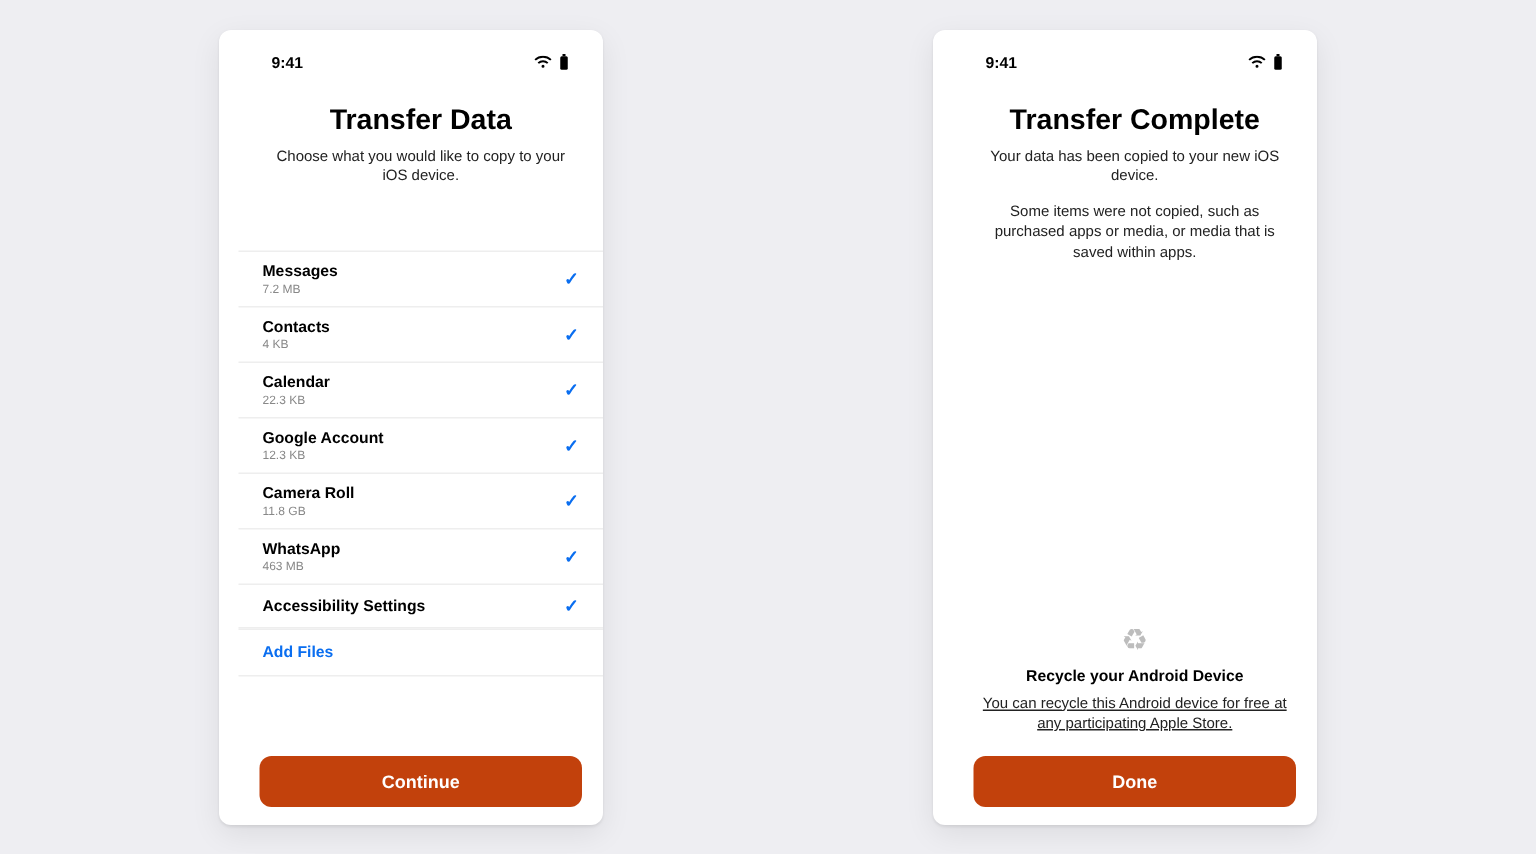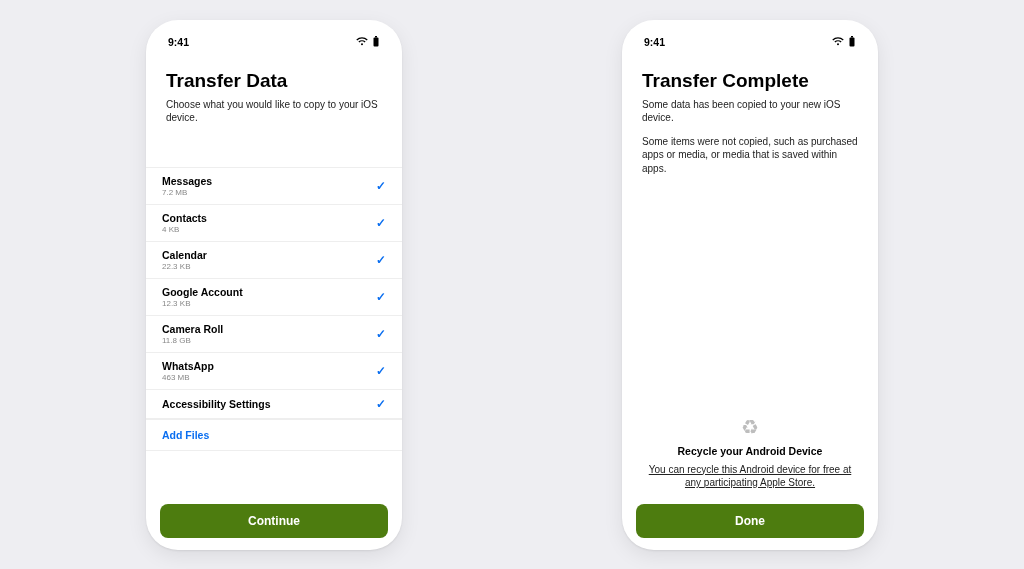--- a/index.html
+++ b/index.html
@@ -10,38 +10,38 @@
     font-family: -apple-system, "Helvetica Neue", Arial, sans-serif;
     display: flex;
     justify-content: center;
     align-items: center;
     gap: 220px;
   }
   .phone {
     width: 256px;
     height: 530px;
     background: #fff;
-    border-radius: 32px;
+    border-radius: 8px;
     box-shadow: 0 1px 2px rgba(0,0,0,0.08), 0 6px 20px rgba(0,0,0,0.08);
     display: flex;
     flex-direction: column;
-    padding: 10px 0 12px 0;
+    padding: 10px 0 12px 13px;
     overflow: hidden;
   }
   .status-bar {
     display: flex;
     justify-content: space-between;
     align-items: center;
     padding: 6px 22px 4px 22px;
     font-size: 10.5px;
     font-weight: 600;
     color: #000;
   }
   .status-icons { display:flex; align-items:center; gap:4px; }
-  .title-block { padding: 18px 20px 12px 20px; }
+  .title-block { text-align: center; padding: 18px 20px 12px 20px; }
   .title { font-size: 19px; font-weight: 700; color:#000; margin-bottom:6px; }
   .subtitle { font-size: 10px; color:#222; line-height:1.35; }
   .secondary-note { font-size: 10px; color:#222; line-height:1.35; margin-top:10px; }
   .list { flex:0 0 auto;margin-top:30px; }
   .item {
     display:flex; align-items:center; justify-content:space-between;
     padding: 7px 16px 7px 16px;
     border-top: 1px solid #eee;
   }
   .item:last-child { border-bottom: 1px solid #eee; align-items: center; }
@@ -50,21 +50,21 @@
   .item-size { font-size: 8px; color:#888; margin-top:1px; }
   .check { color:#0a6ef0; font-size:12px; font-weight:900; }
   .addfiles {
     padding: 9px 16px;
     border-top:1px solid #eee;
     border-bottom:1px solid #eee;
     font-size:10.5px; font-weight:600; color:#0a6ef0;
   }
   .btn-area { padding: 10px 14px 0 14px; margin-top:auto; }
   .primary-btn {
-    width:100%; background:#4d7c0f; color:#fff; border:none; border-radius:8px;
+    width:100%; background:#c2410c; color:#fff; border:none; border-radius:8px;
     font-size:12px; font-weight:600; padding:10px 0; cursor:pointer;
   }
   .recycle-block { text-align:center; padding: 0 20px 4px 20px; }
   .recycle-icon { color:#bdbdbd; font-size:20px; margin-bottom:6px; }
   .recycle-title { font-size:10.5px; font-weight:700; color:#000; margin-bottom:6px; }
   .recycle-text { font-size:10px; color:#222; line-height:1.35;text-decoration:underline; }
   .flex-spacer { flex:1; }
 </style>
 </head>
 <body>
@@ -155,21 +155,21 @@
         </svg>
       <svg width="8" height="11" viewBox="0 0 8 11">
           <rect x="1.5" y="1.5" width="5" height="9" rx="1" fill="#000"></rect>
           <rect x="3" y="0" width="2" height="1.5" fill="#000"></rect>
         </svg>
     </span>
   </div>
 
   <div class="title-block">
     <div class="title">Transfer Complete</div>
-    <div class="subtitle">Some data has been copied to your new iOS device.</div>
+    <div class="subtitle">Your data has been copied to your new iOS device.</div>
     <div class="secondary-note">Some items were not copied, such as purchased apps or media, or media that is saved within apps.</div>
   </div>
 
   <div class="flex-spacer"></div>
 
   <div class="recycle-block">
     <div class="recycle-icon">♻</div>
     <div class="recycle-title">Recycle your Android Device</div>
     <div class="recycle-text">You can recycle this Android device for free at any participating Apple Store.</div>
   </div>

